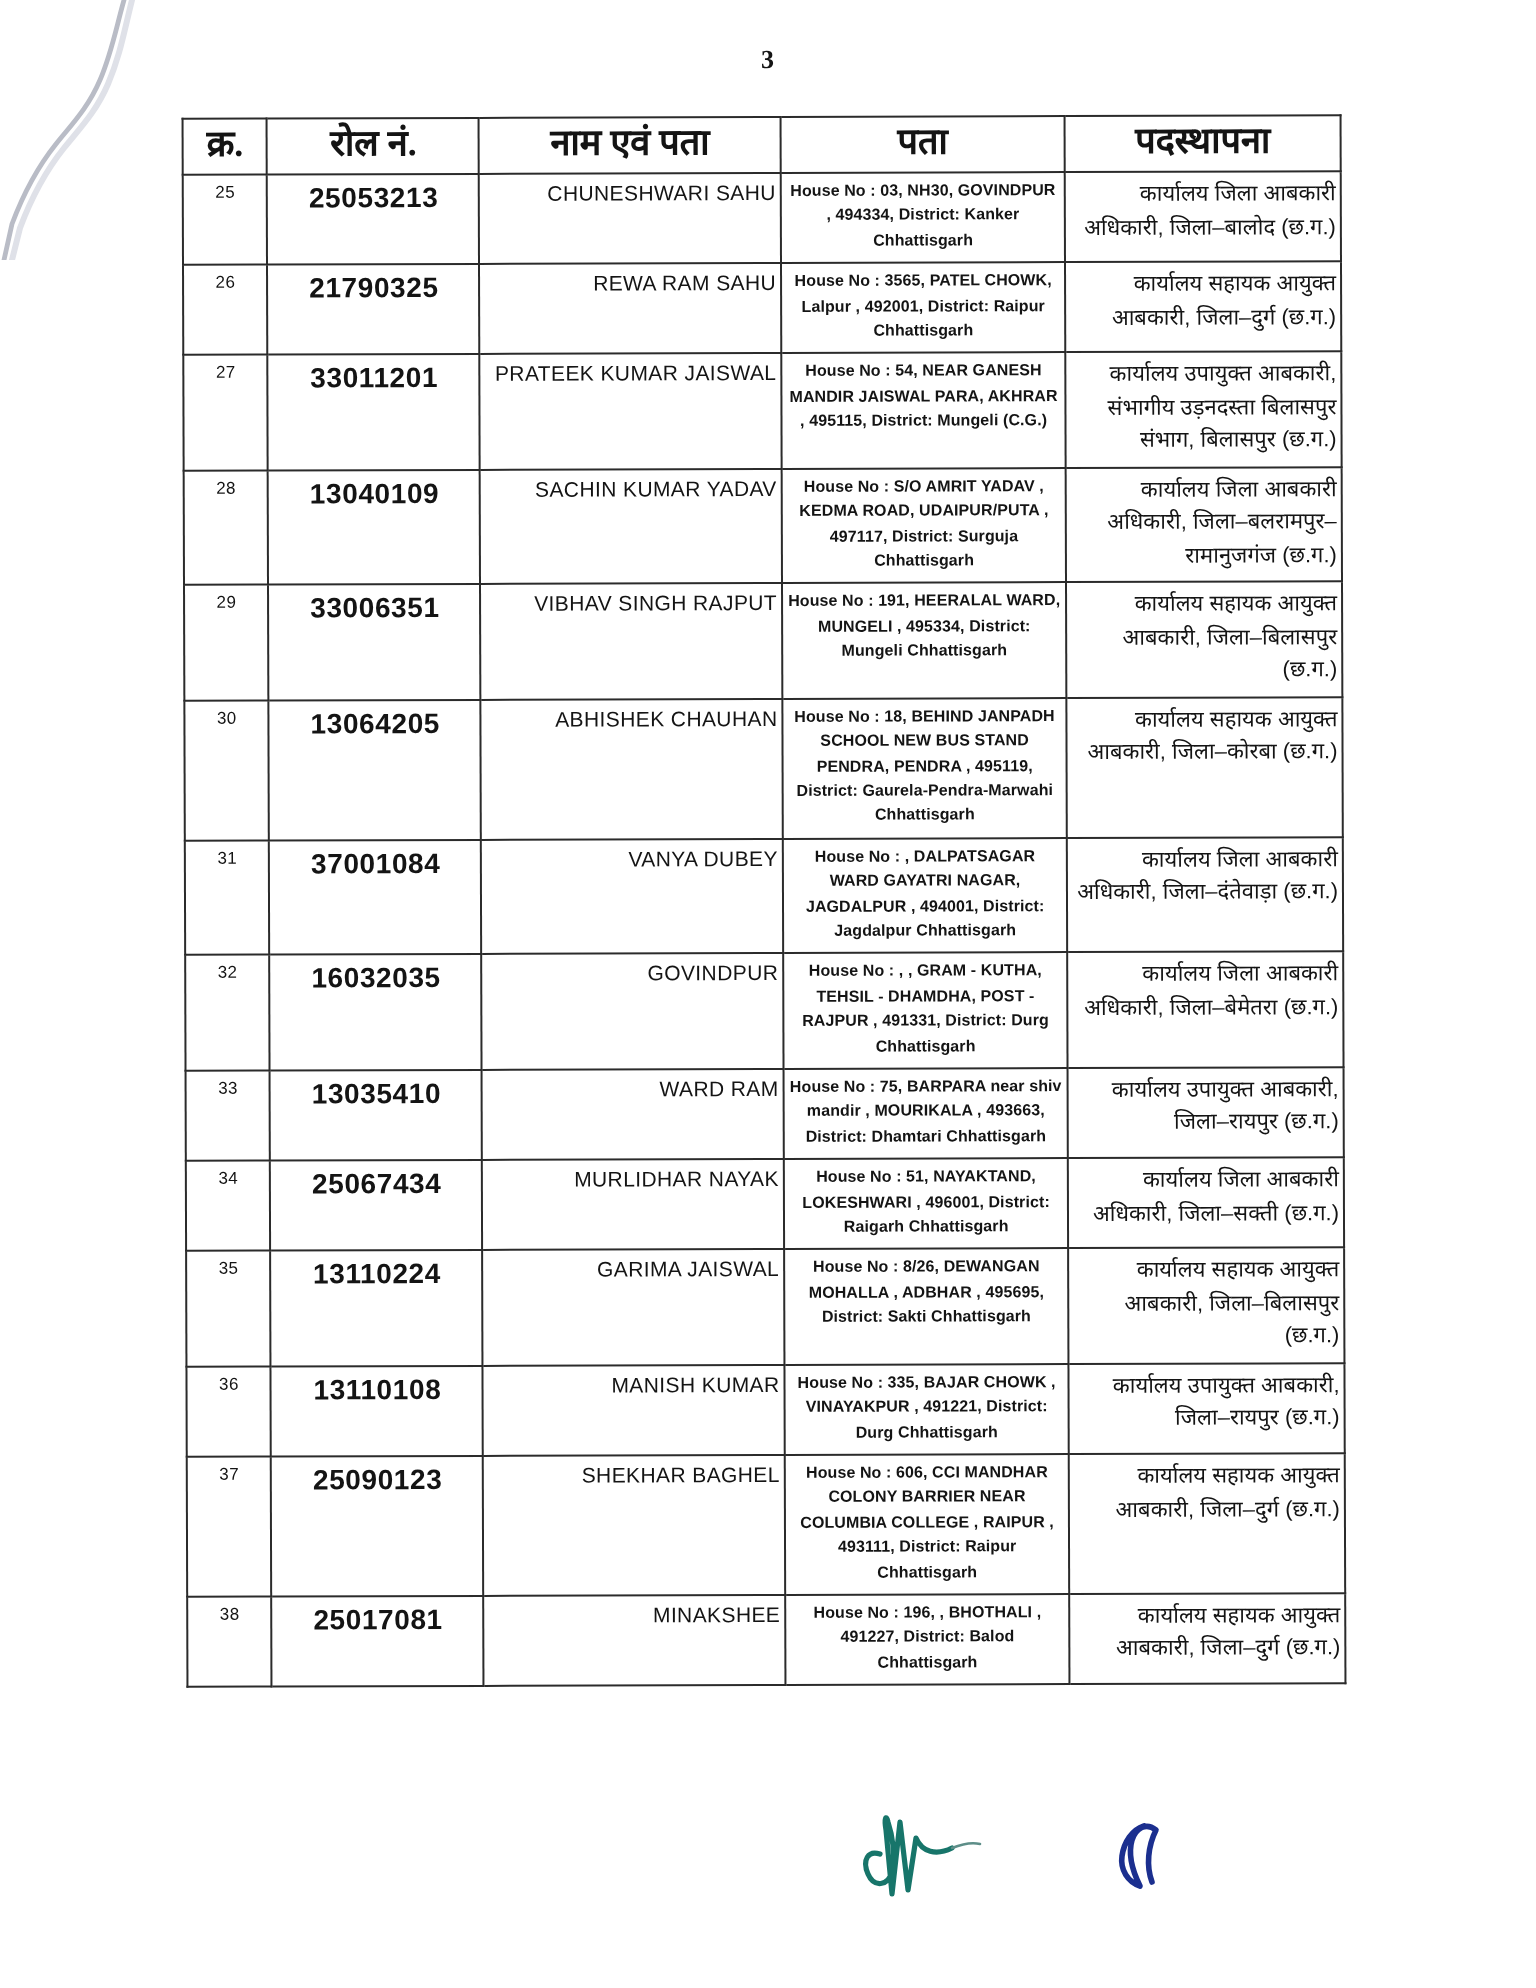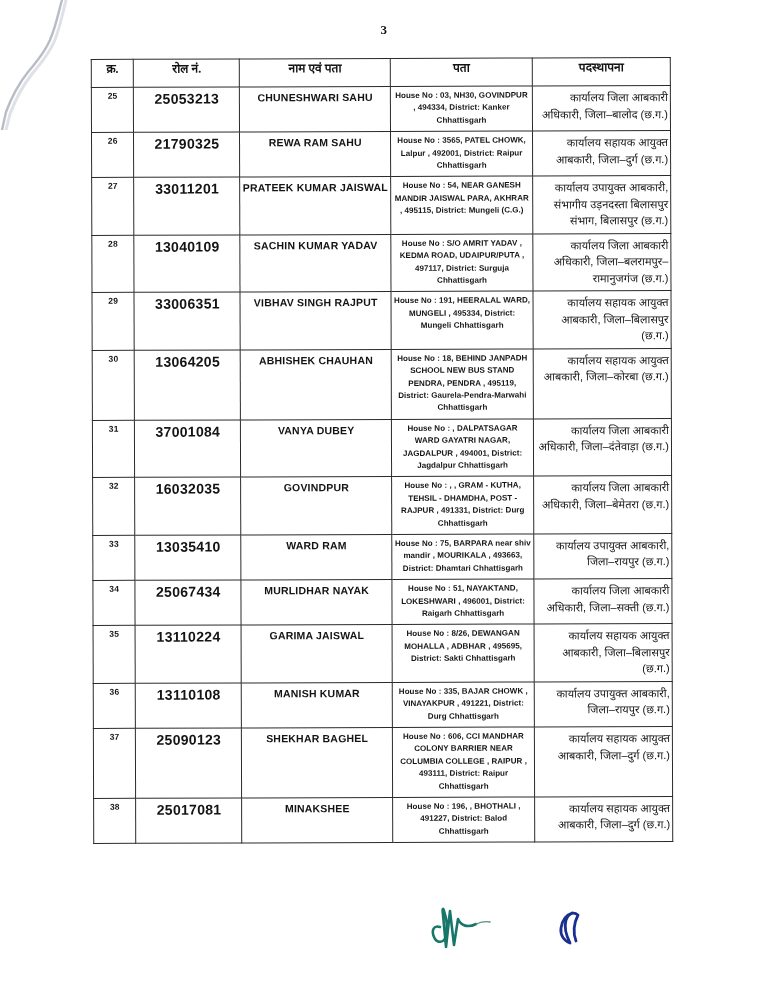--- a/index.html
+++ b/index.html
@@ -58,50 +58,50 @@
   }
 
   col.c-sno   { width: 40px; }
   col.c-roll  { width: 100px; }
   col.c-name  { width: 142px; }
   col.c-addr  { width: 134px; }
   col.c-post  { width: 130px; }
 
   thead th {
     font-family: "Liberation Serif", serif;
-    font-size: 12px;
+    font-size: 18px;
     font-weight: bold;
     text-align: center;
     padding: 2px 2px 4px 2px;
     height: 20px;
     line-height: 1.05;
   }
 
   
   td.sno {
     font-size: 8.5px;
-    font-weight: bold;
+    font-weight: normal;
     text-align: center;
     padding-top: 4px;
     letter-spacing: .2px;
     margin-left: 24px;
   }
   
   td.roll {
     font-size: 14px;
     font-weight: bold;
     text-align: center;
     padding-top: 8px;
     letter-spacing: .3px;
   }
   
   td.name {
     font-size: 10.5px;
-    font-weight: bold;
-    text-align: center;
+    font-weight: normal;
+    text-align: right;
     padding-top: 8px;
     line-height: 1.5;
     letter-spacing: .2px;
   }
   
   td.addr {
     font-size: 8px;
     font-weight: bold;
     text-align: center;
     line-height: 1.55;

